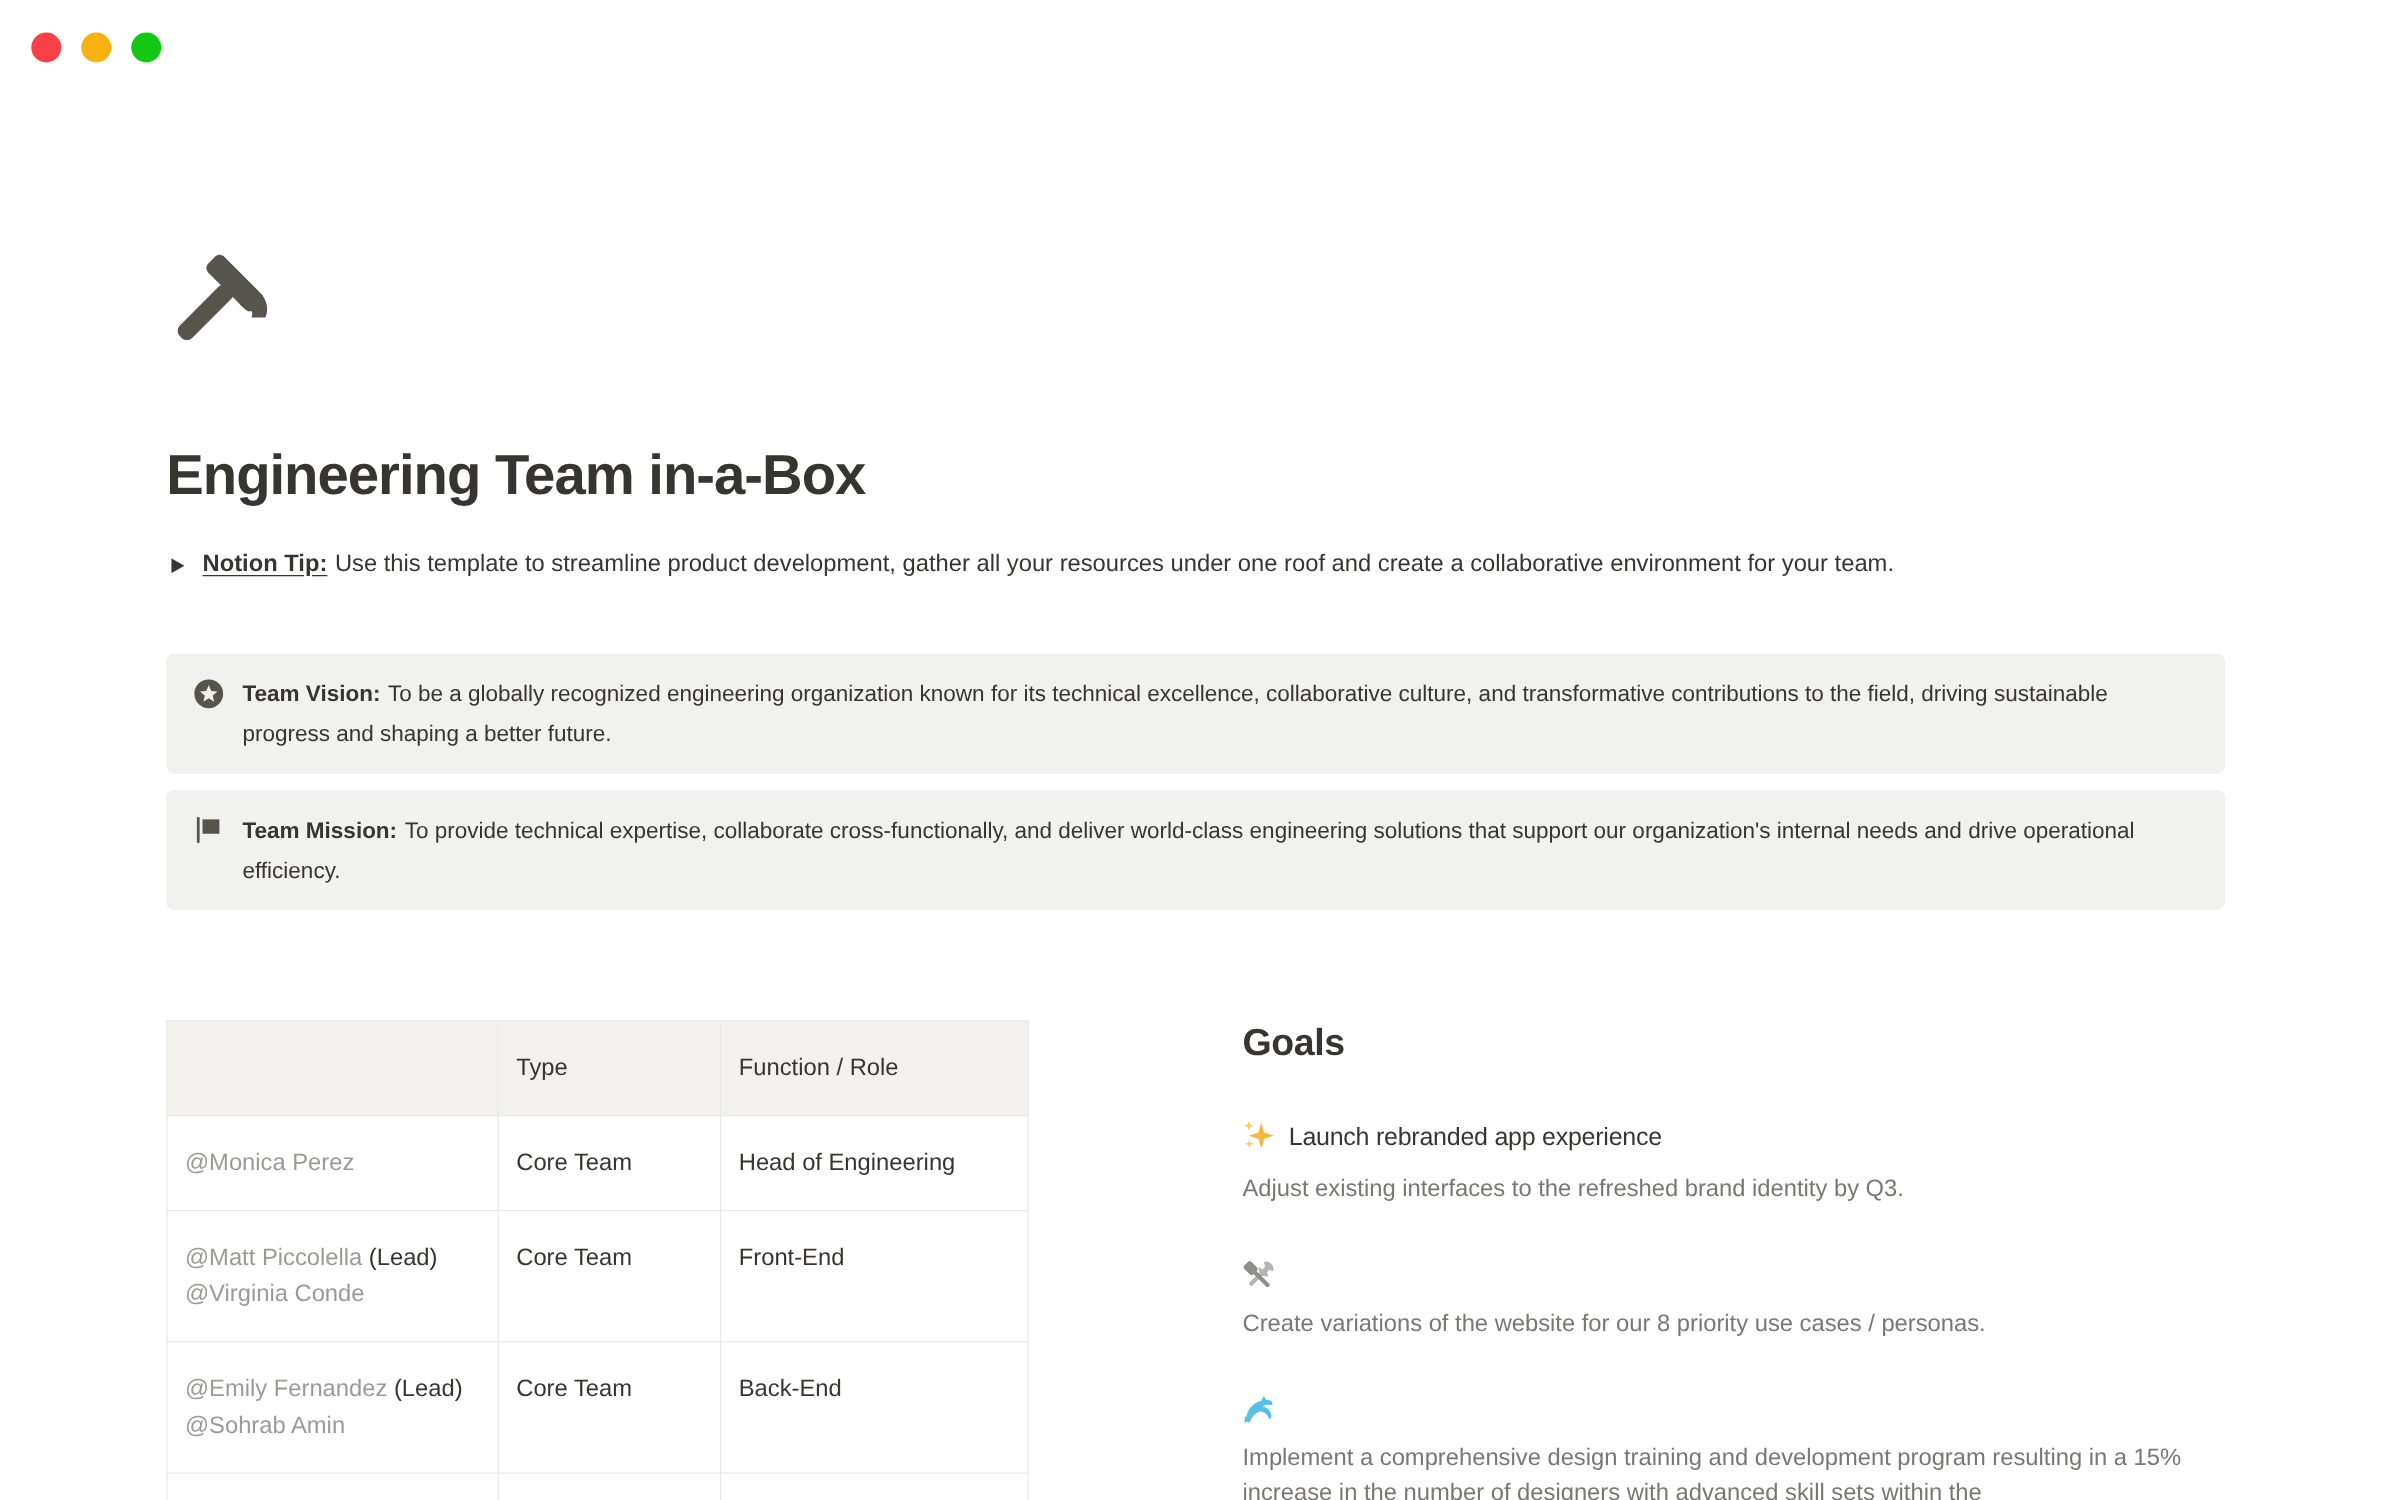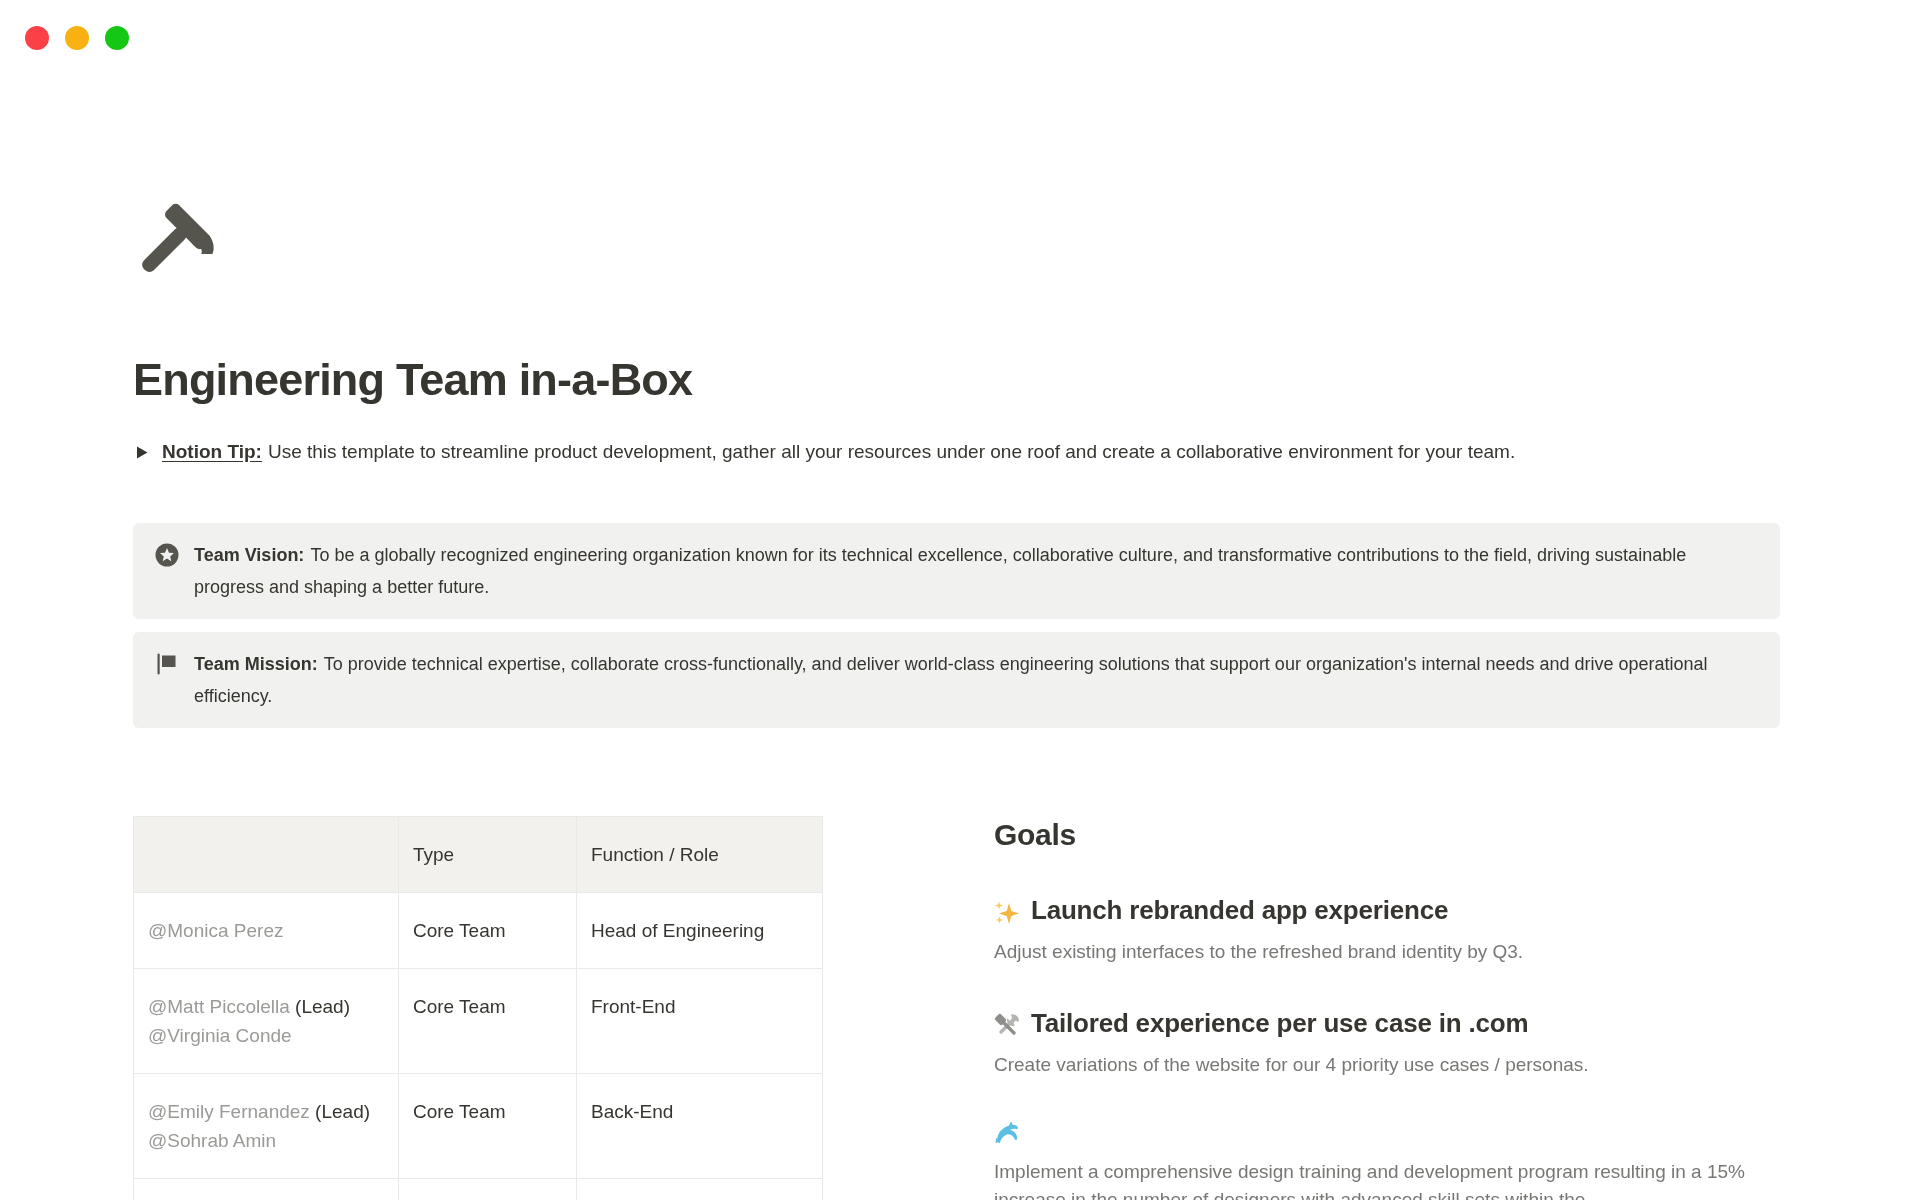--- a/index.html
+++ b/index.html
@@ -45,21 +45,21 @@
   .team-table col.c1 { width: 265px; } .team-table col.c2 { width: 178px; } .team-table col.c3 { width: 246px; }
   .team-table th, .team-table td {
     border: 1px solid var(--line); padding: 23px 14px; text-align: left;
     vertical-align: top; line-height: 29px; font-weight: 400;
   }
   .team-table thead th { background: var(--th-bg); font-weight: 500; color: var(--ink); height: 47px; }
   .mention { color: var(--mention-gray); }
   .lead-tag { color: var(--ink); }
   .empty-row td { height: 46px; }
 
-  .goal-item h3 { margin: 42px 0 12px; font-size: 26px; line-height: 31px; font-weight: 700; display: flex; align-items: flex-end; letter-spacing: -0.2px; }
+  .goal-item h3 { margin: 42px 0 12px; font-size: 20px; line-height: 31px; font-weight: 400; display: flex; align-items: flex-start; letter-spacing: -0.2px; }
   .goal-item h3 .goal-icon { width: 26px; height: 26px; flex: 0 0 auto; margin-right: 11px; }
   .goal-item p { color: var(--sub-gray); font-size: 19px; line-height: 27.5px; }
 </style>
 </head>
 <body>
 
 <div class="traffic-lights">
   <span class="traffic-dot dot-close"></span>
   <span class="traffic-dot dot-min"></span>
   <span class="traffic-dot dot-zoom"></span>
@@ -179,23 +179,22 @@
               <p>Adjust existing interfaces to the refreshed brand identity by Q3.</p>
             </div>
             <div class="goal-item">
               <h3>
                 <svg class="goal-icon" viewBox="0 0 26 26">
                   <line x1="7" y1="19" x2="20" y2="6" style="stroke:var(--tool-gray-light);stroke-width:3.4;stroke-linecap:round"></line>
                   <path d="M17 1.5 a6 6 0 0 1 7.5 7.5 l-3 -1.2 -2 2 1.2 3 a6 6 0 0 1 -7.5 -7.5 l2.6 2.6 2.4 -2.4 z" style="fill:var(--tool-gray-light)"></path>
                   <line x1="7" y1="7" x2="20" y2="20" style="stroke:var(--tool-gray);stroke-width:3.4;stroke-linecap:round"></line>
                   <rect x="1.5" y="2.5" width="10" height="8" rx="2" transform="rotate(45 6.5 6.5)" style="fill:var(--tool-gray)"></rect>
                 </svg>
-                <span>Tailored experience per use case in .com</span>
               </h3>
-              <p>Create variations of the website for our 4 priority use cases / personas.</p>
+              <p>Create variations of the website for our 8 priority use cases / personas.</p>
             </div>
             <div class="goal-item">
               <h3>
                 <svg class="goal-icon" viewBox="0 0 26 26">
                   <path d="M3 21 C3 12 10 5 20 5 C22.5 5 24 6.5 24 8 C24 8.8 23.2 9.2 22.5 9 C20 8.4 17.8 8.8 16 10 C21 11 23.5 15 23 19 C22.8 20.2 21.3 20.3 20.8 19.2 C19.4 16 16.8 14.2 13.5 14.3 C9.8 15.6 7.2 18.3 6.2 22 C5.9 23.1 4.6 23.3 4 22.3 C3.4 21.9 3 21.5 3 21 Z" style="fill:var(--dolphin-blue)"></path>
                   <polygon points="14.5,6.5 17,1.5 19.5,6" style="fill:var(--dolphin-blue)"></polygon>
                   <path d="M5.5 20.5 C4.2 22 2.6 22.8 1.2 22.8 C2 21.3 2.1 19.6 1.7 18 C3 18.6 4.6 19.4 5.5 20.5 Z" style="fill:var(--dolphin-blue)"></path>
                 </svg>
               </h3>
               <p>Implement a comprehensive design training and development program resulting in a 15% increase in the number of designers with advanced skill sets within the</p>

